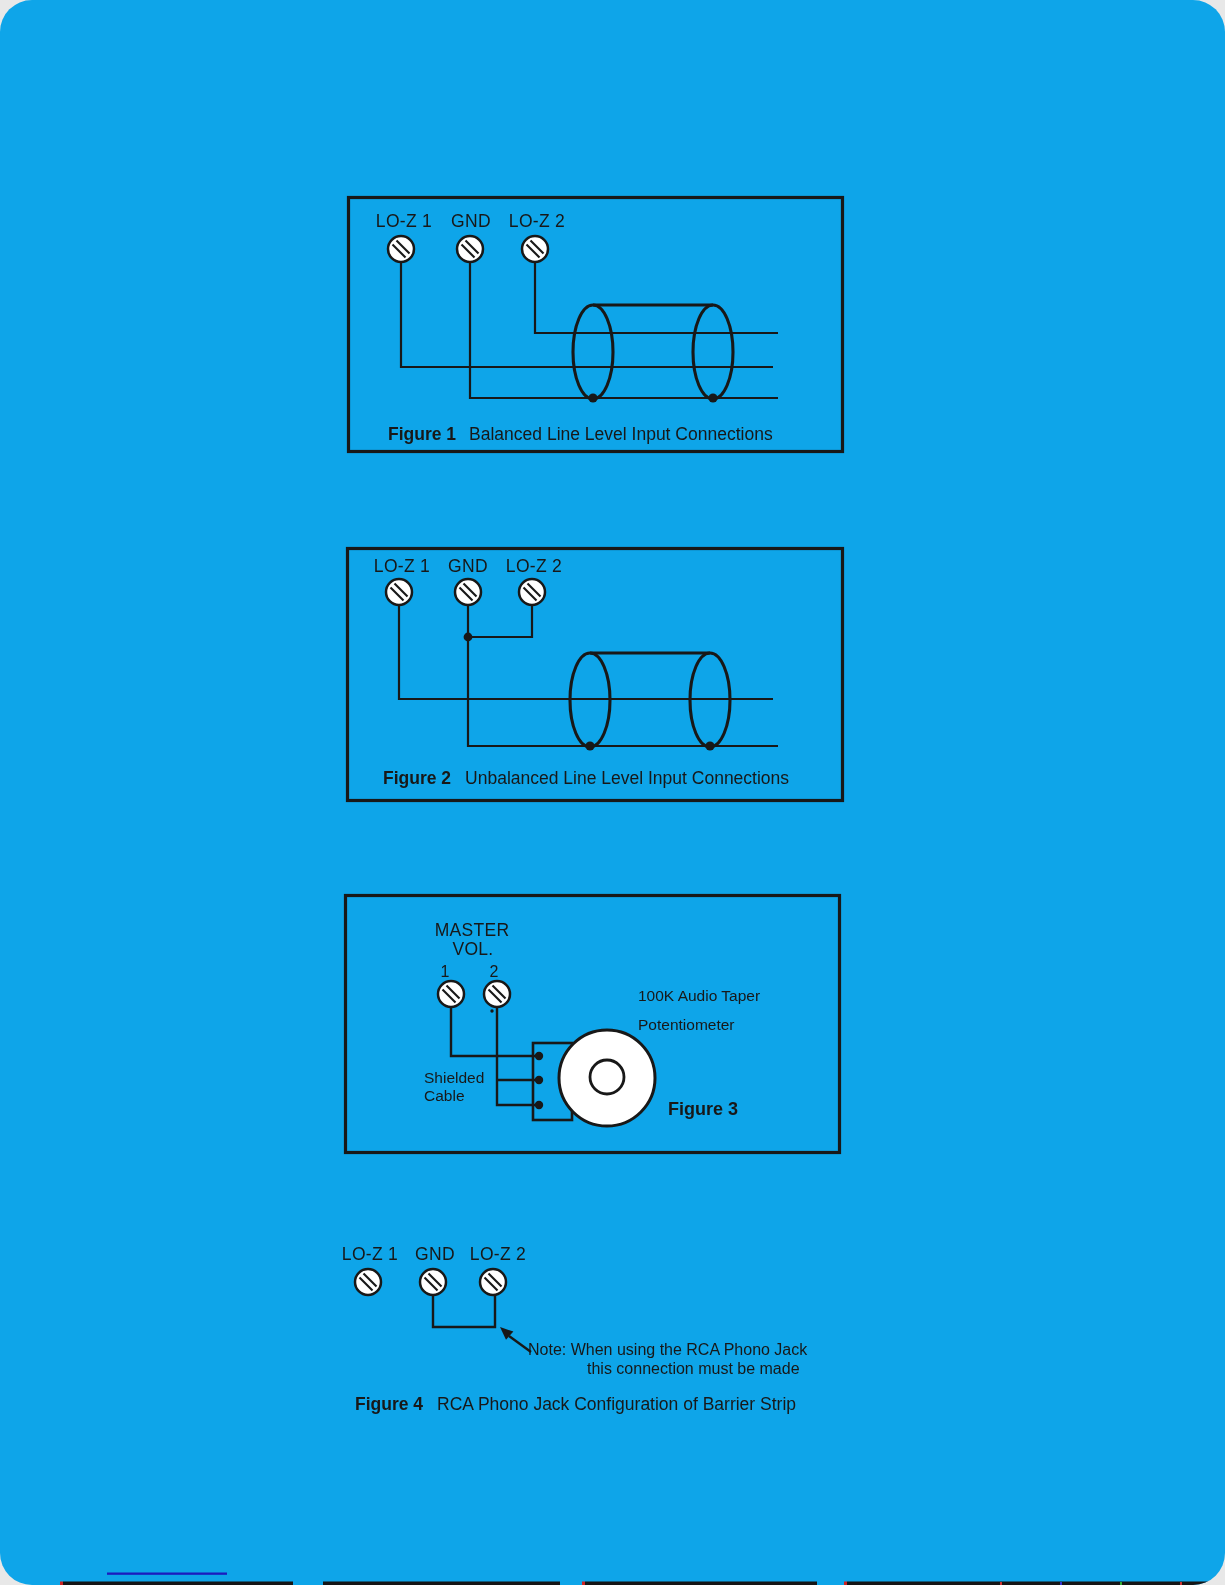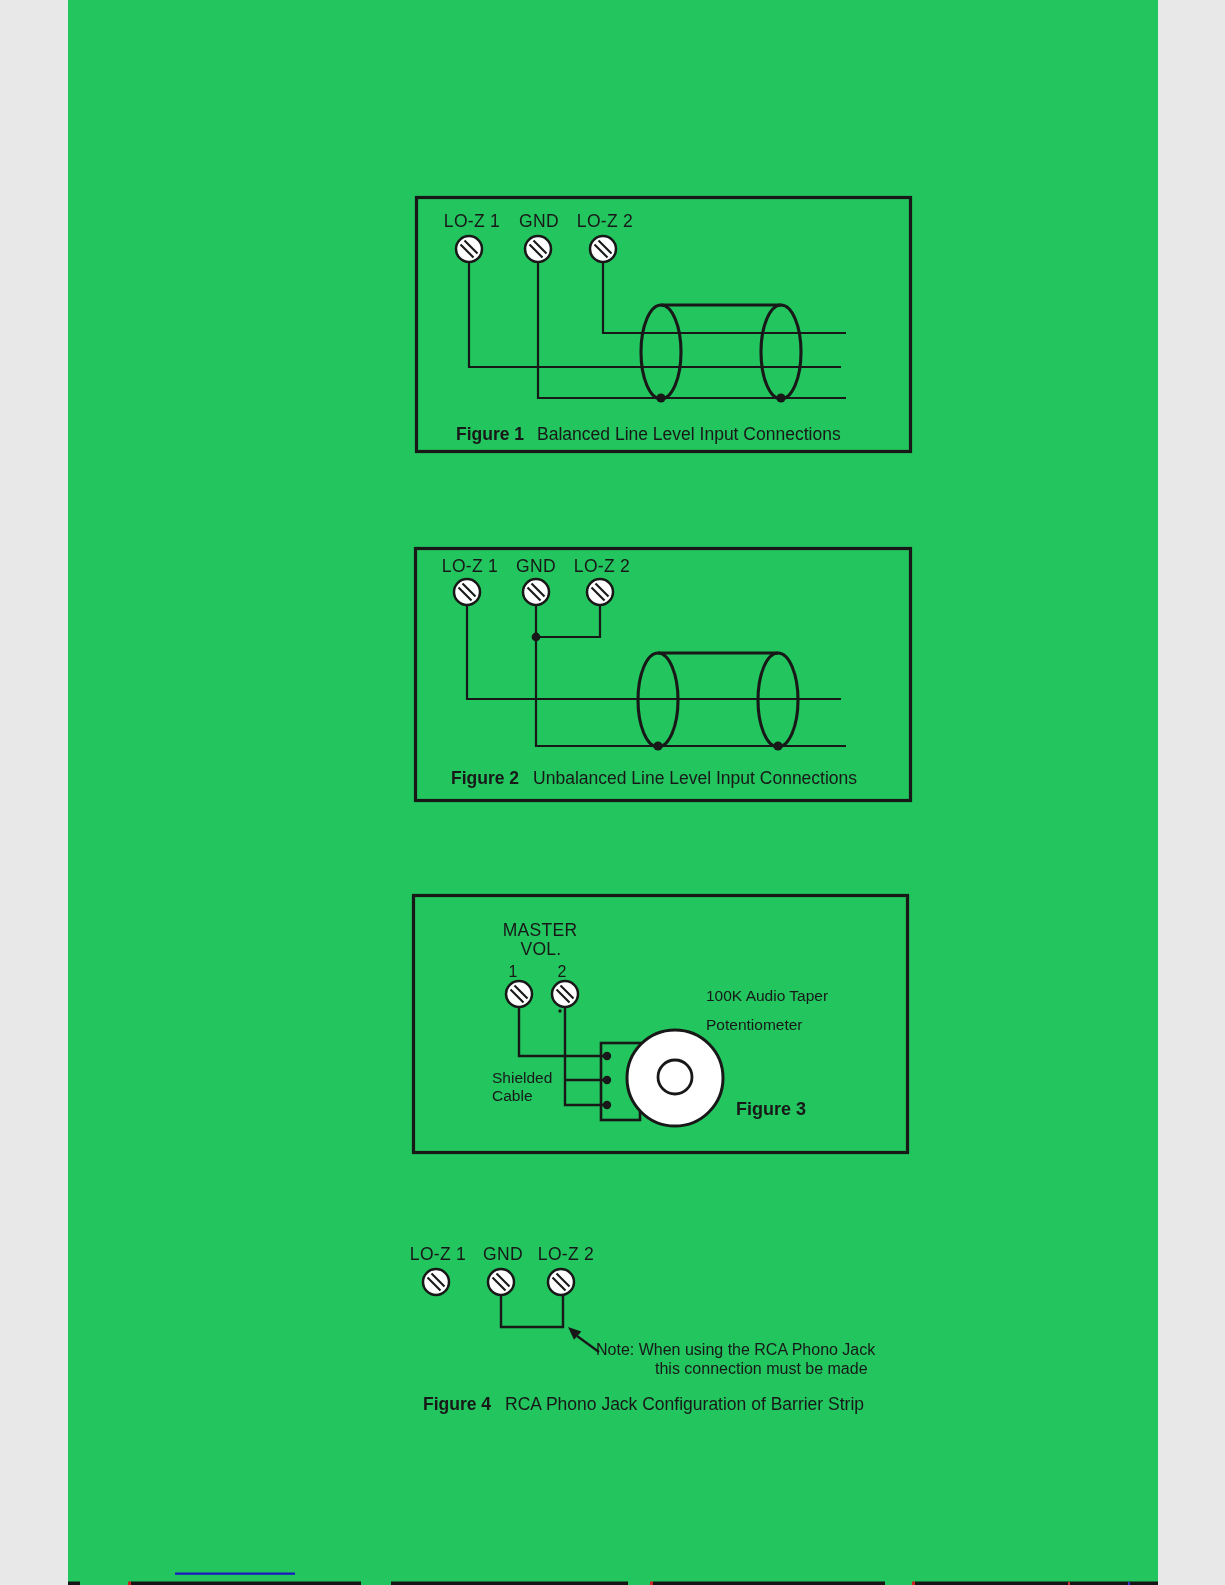--- a/index.html
+++ b/index.html
@@ -1,23 +1,24 @@
 <!DOCTYPE html>
 <html><head>
 <meta charset="utf-8">
 <style>
   html, body { margin: 0; padding: 0; background: #e8e8e8; }
   .page {
     position: relative;
-    width: 1090px;
+    width: 1225px;
     height: 1585px;
     margin: 0 auto;
-    background: #22c55e;
+    background: #0ea5e9;
     font-family: "Liberation Sans", "DejaVu Sans", sans-serif;
     overflow: hidden;
+    border-radius: 32px;
   }
   svg { display: block; }
   text {
     fill: #181818;
     font-family: "Liberation Sans", "DejaVu Sans", sans-serif;
   }
   .lbl       { font-size: 17.5px; letter-spacing: 0.3px; }
   .lbl-sm    { font-size: 16px; }
   .lbl-xs    { font-size: 15.5px; }
   .cap       { font-size: 17.5px; }

